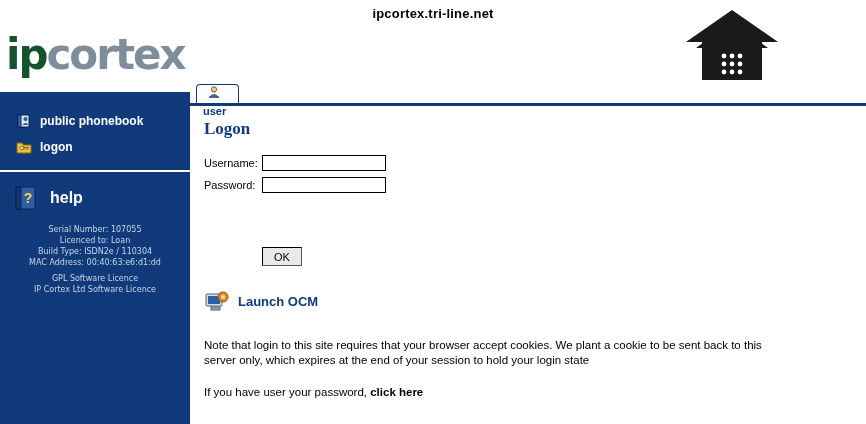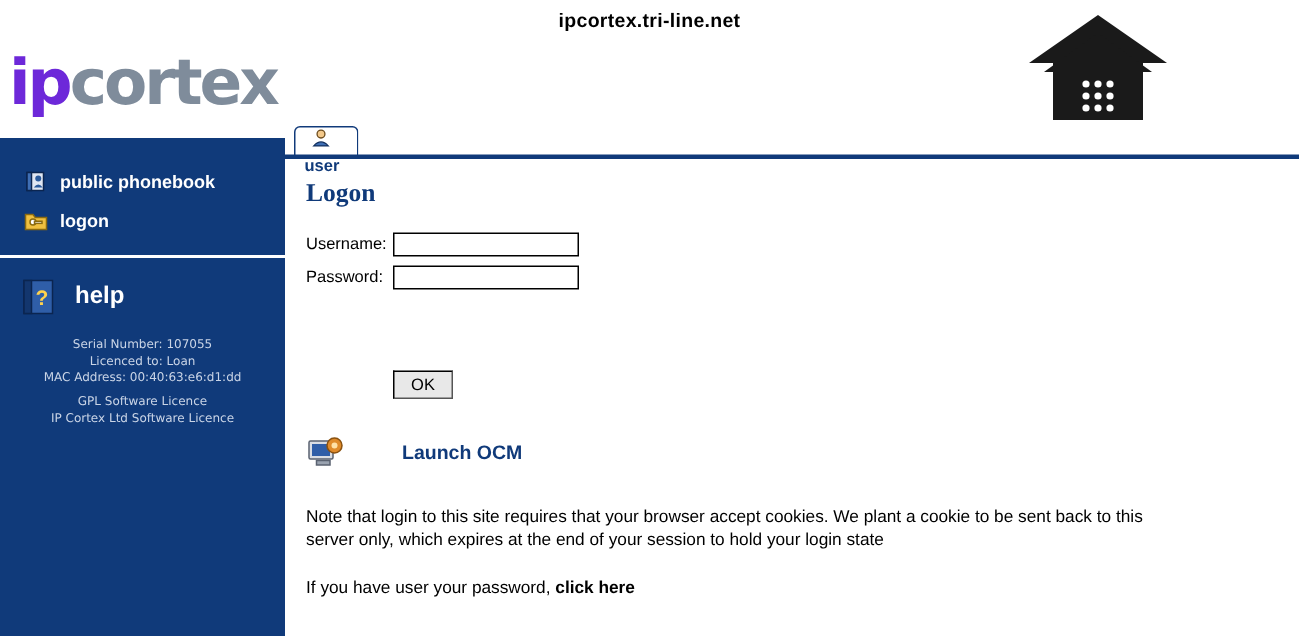--- a/index.html
+++ b/index.html
@@ -41,21 +41,21 @@
     align-items: center;
   }
   .logo-text {
     font-family: "DejaVu Sans", sans-serif;
     font-size: 42px;
     font-weight: bold;
     letter-spacing: -2px;
     padding-left: 6px;
     line-height: 1;
   }
-  .logo-ip { color: #6d28d9; }
+  .logo-ip { color: #14532d; }
   .logo-cortex { color: #7f8c9b; }
   .logo-underline {
     position: absolute;
     left: 6px;
     top: 74px;
     width: 180px;
     height: 3px;
     background: #103a7a;
   }
 
@@ -216,21 +216,20 @@
     cursor: pointer;
     font-family: "Liberation Sans", sans-serif;
     margin-top: 48px;
   }
 
   .launch-row {
     display: flex;
     align-items: center;
     margin: 22px 0 0 14px;
     cursor: pointer;
-    gap: 30px;
   }
   .launch-label {
     margin-left: 8px;
     font-size: 13px;
     font-weight: bold;
     color: #103a7a;
   }
 
   .note {
     margin: 24px 14px 0 14px;
@@ -322,20 +321,21 @@
           <rect x="4" y="3" width="5" height="22" fill="#13366e" stroke="#0b2550"></rect>
           <text x="16" y="19" font-size="14" font-family="Liberation Sans, sans-serif" font-weight="bold" fill="#ffd24d" text-anchor="middle">?</text>
         </svg>
       </span>
       <span class="help-label">help</span>
     </div>
 
     <div class="sysinfo">
       <div>Serial Number: 107055</div>
       <div>Licenced to: Loan</div>
+      <div>Build Type: ISDN2e / 110304</div>
       <div>MAC Address: 00:40:63:e6:d1:dd</div>
     </div>
 
     <div class="licences">
       <div>GPL Software Licence</div>
       <div>IP Cortex Ltd Software Licence</div>
     </div>
   </div>
 
   <div class="main">

